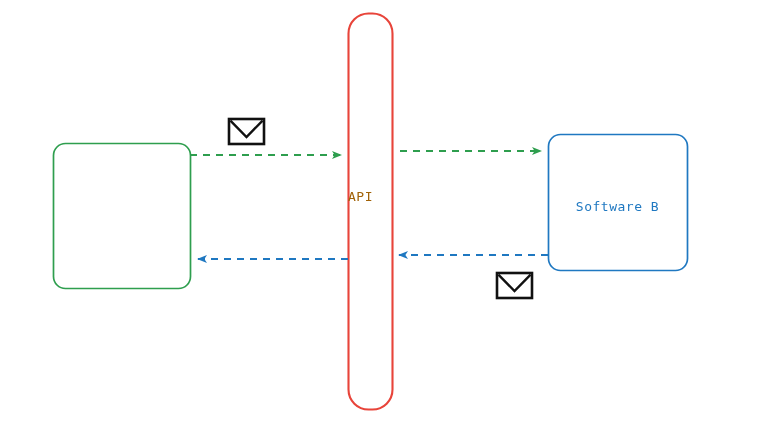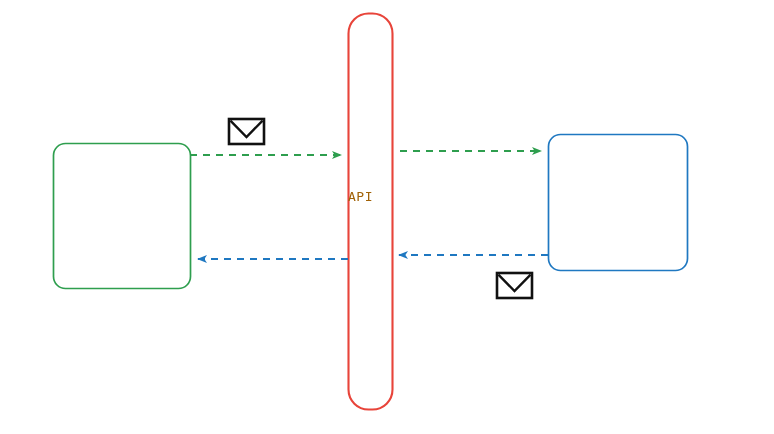--- a/index.html
+++ b/index.html
@@ -106,14 +106,15 @@
     <g>
       <rect x="497" y="273" width="35" height="25" fill="#ffffff" stroke="#111111" stroke-width="2.6"></rect>
       <path d="M498.4,274.6 L514.5,291 L530.6,274.6" fill="none" stroke="#111111" stroke-width="2.4" stroke-linejoin="miter" stroke-linecap="butt"></path>
     </g>
 
   </svg>
 
 
   <div class="node-label" id="label-api">API</div>
 
+  <div class="node-label" id="label-software-b">Software B</div>
 
 </div>
 
 </body></html>

